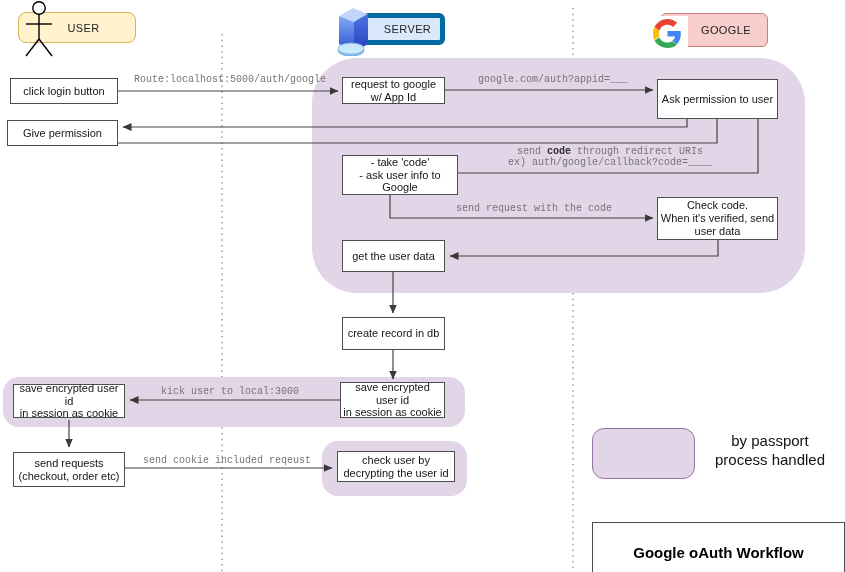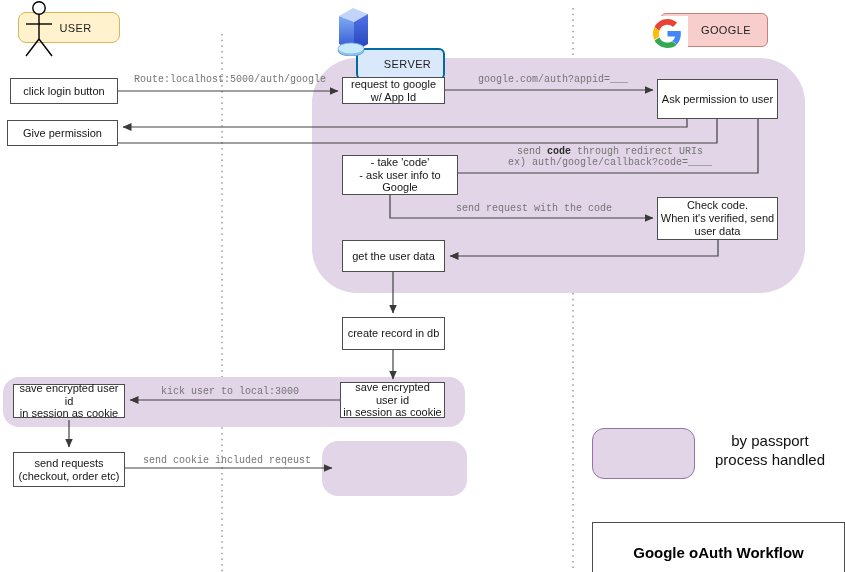--- a/index.html
+++ b/index.html
@@ -67,32 +67,32 @@
       <polyline points="390,195 390,218 653,218" marker-end="url(#ah)"></polyline>
       <polyline points="718,240 718,256 450,256" marker-end="url(#ah)"></polyline>
       <line x1="393" y1="272" x2="393" y2="313" marker-end="url(#ah)"></line>
       <line x1="393" y1="350" x2="393" y2="379" marker-end="url(#ah)"></line>
       <line x1="340" y1="400" x2="130" y2="400" marker-end="url(#ah)"></line>
       <line x1="69" y1="420" x2="69" y2="447" marker-end="url(#ah)"></line>
       <line x1="125" y1="468" x2="332" y2="468" marker-end="url(#ah)"></line>
     </g>
   </svg>
 
-  <div class="actor-box" style="left:18px;top:12px;width:102px;height:31px;background:#FFF2CC;border:1px solid #D6B656;border-radius:8px;padding-left:13px;">
+  <div class="actor-box" style="left:18px;top:12px;width:118px;height:31px;background:#FFF2CC;border:1px solid #D6B656;border-radius:8px;padding-left:13px;">
     <span>USER</span>
   </div>
   <svg class="icon-abs" style="left:22px;top:1px" width="34" height="57" viewBox="0 0 34 57">
     <circle cx="17" cy="7" r="6.2" fill="#fff" stroke="#000" stroke-width="1.4"></circle>
     <line x1="17" y1="13.5" x2="17" y2="38" stroke="#000" stroke-width="1.4"></line>
     <line x1="4" y1="23" x2="30" y2="23" stroke="#000" stroke-width="1.4"></line>
     <line x1="17" y1="38" x2="4" y2="55" stroke="#000" stroke-width="1.4"></line>
     <line x1="17" y1="38" x2="30" y2="55" stroke="#000" stroke-width="1.4"></line>
   </svg>
 
-  <div class="actor-box" style="left:356px;top:13px;width:89px;height:32px;background:#DAE8FC;border:2px solid #0369a1;border-radius:6px;padding-left:14px;margin-top:35px;">
+  <div class="actor-box" style="left:356px;top:13px;width:89px;height:32px;background:#DAE8FC;border:5px solid #0369a1;border-radius:6px;padding-left:14px;">
     <span>SERVER</span>
   </div>
   <svg class="icon-abs" style="left:332px;top:4px" width="44" height="52" viewBox="0 0 44 52">
     <defs>
       <linearGradient id="srvgrad" x1="0" y1="0" x2="0" y2="1">
         <stop offset="0" stop-color="#7FABF4"></stop>
           <stop offset="1" stop-color="#2B50D0"></stop>
       </linearGradient>
       <linearGradient id="srvgrad2" x1="0" y1="0" x2="0" y2="1">
         <stop offset="0" stop-color="#4F74E6"></stop>
@@ -129,20 +129,22 @@
 When it's verified, send
 user data</div>
   <div class="node" style="left:342px;top:240px;width:103px;height:32px">get the user data</div>
   <div class="node" style="left:342px;top:317px;width:103px;height:33px">create record in db</div>
   <div class="node" style="left:340px;top:382px;width:105px;height:36px">save encrypted user id
 in session as cookie</div>
   <div class="node" style="left:13px;top:384px;width:112px;height:34px">save encrypted user id
 in session as cookie</div>
   <div class="node" style="left:13px;top:452px;width:112px;height:35px">send requests
 (checkout, order etc)</div>
+  <div class="node" style="left:337px;top:451px;width:118px;height:31px">check user by
+decrypting the user id</div>
 
   <div class="msg" style="left:110px;top:74px;width:240px">Route:localhost:5000/auth/google</div>
   <div class="msg" style="left:433px;top:74px;width:240px">google.com/auth?appid=___</div>
   <div class="msg" style="left:490px;top:146px;width:240px">
     <div><span>send</span> <b>code</b> <span>through redirect URIs</span></div>
     <div class="ex">ex) auth/google/callback?code=____</div>
   </div>
   <div class="msg" style="left:414px;top:203px;width:240px">send request with the code</div>
   <div class="msg" style="left:110px;top:386px;width:240px">kick user to local:3000</div>
   <div class="msg" style="left:107px;top:455px;width:240px">send cookie included reqeust</div>

